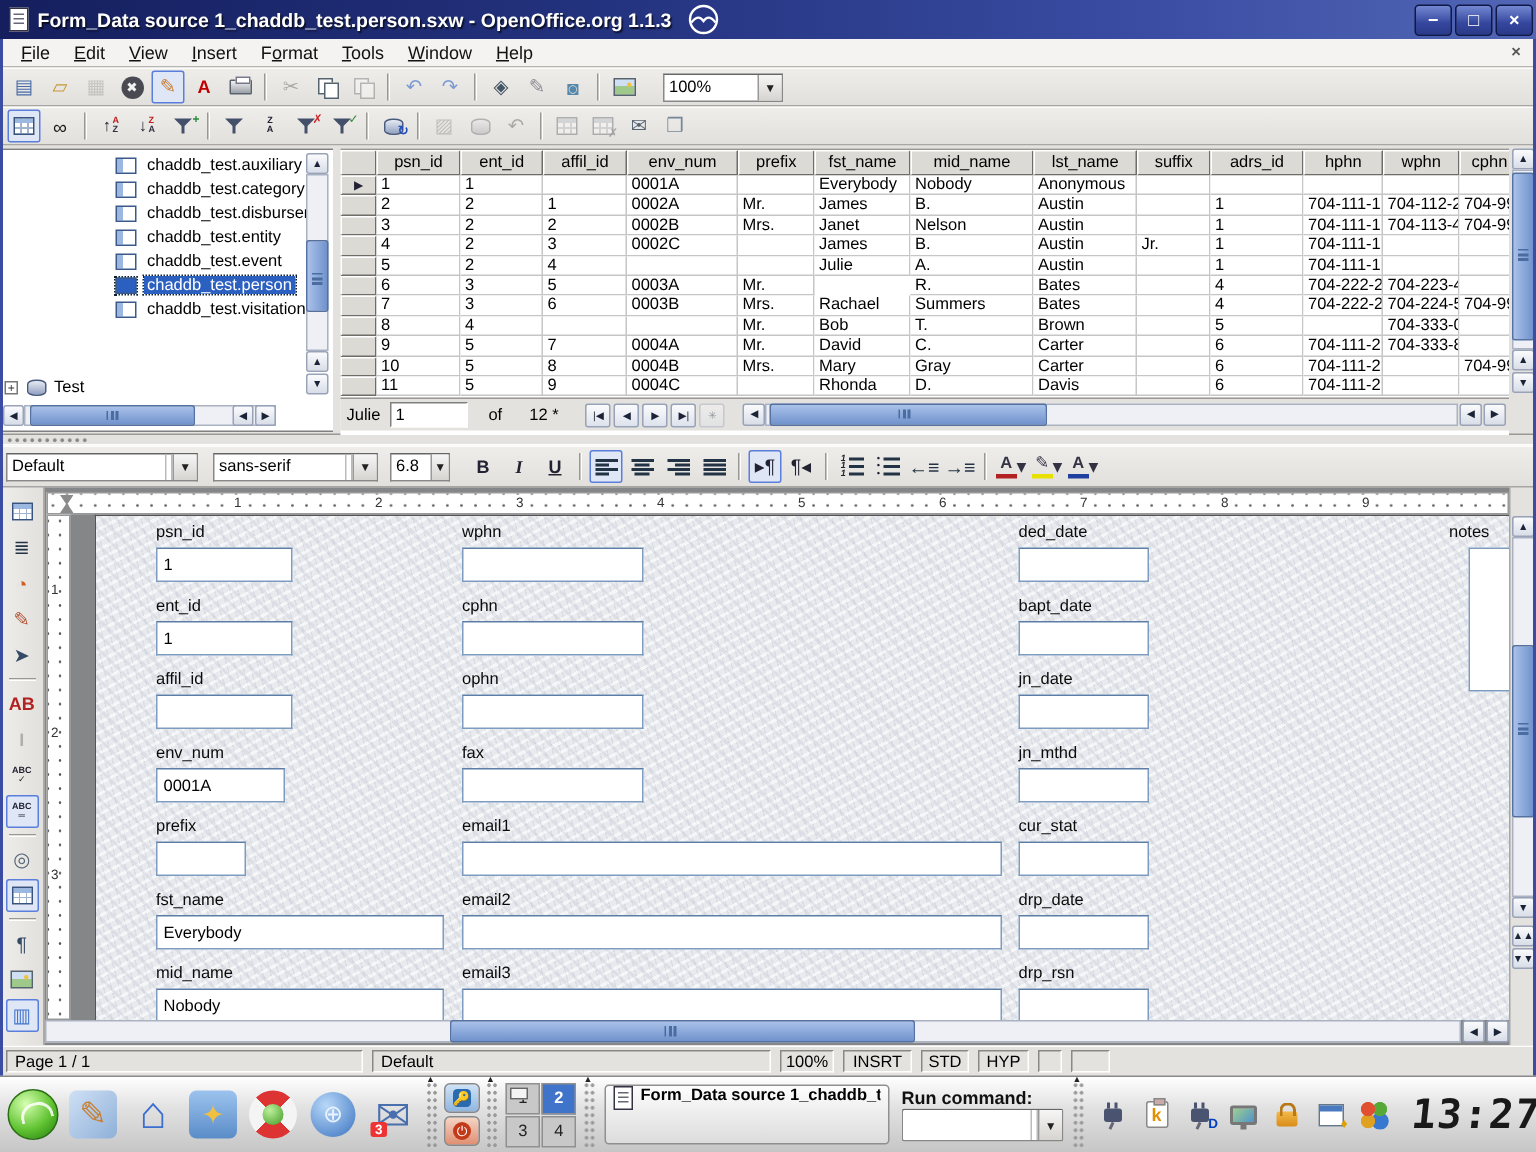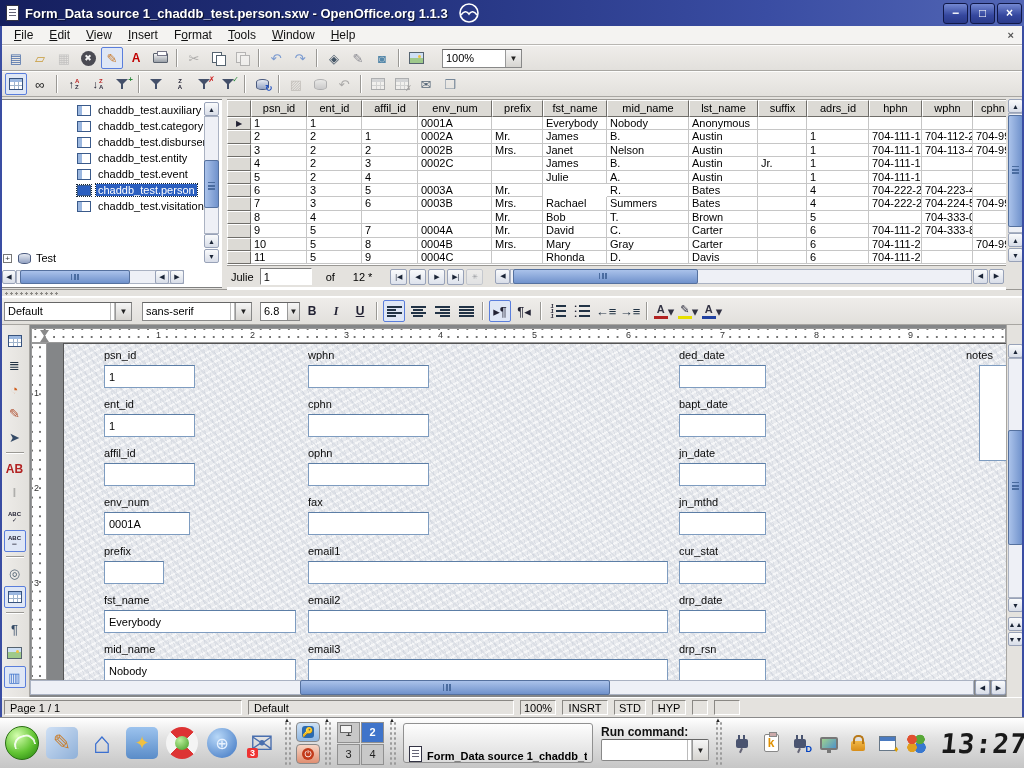--- a/index.html
+++ b/index.html
@@ -187,21 +187,21 @@
 .minibtn.power { background:linear-gradient(#f5d5c5,#e08f72); }
 .minibtn .sym { width:12px; height:12px; border-radius:3px; display:flex; align-items:center; justify-content:center; font-size:9px; color:#fff; }
 .minibtn.lock .sym { background:#2a6ab0; }
 .minibtn.power .sym { background:#c23a1a; border-radius:50%; }
 #pager { display:grid; grid-template-columns:23px 23px; grid-template-rows:21px 21px; gap:1px; margin:0 3px; flex:none; }
 .pcell { background:#c8c8c8; border:1px solid #909090; display:flex; align-items:center; justify-content:center;
   font-size:11px; color:#222; position:relative; }
 .pcell.active { background:#3f74ca; color:#fff; font-weight:bold; }
 .pcell .tinywin { position:absolute; left:2px; top:2px; width:12px; height:8px; background:#f4f4f4; border:1px solid #666; }
 #taskbtn { width:190px; height:40px; margin:0 4px; background:linear-gradient(#fdfdfd,#dcdcdc);
-  border:1px solid #909090; border-radius:3px; display:flex; align-items:flex-end; padding:0 5px; flex:none; overflow:hidden; }
+  border:1px solid #909090; border-radius:3px; display:flex; align-items:flex-start; padding:0 5px; flex:none; overflow:hidden; }
 #taskbtn .doc-icon { margin-right:5px; }
 #taskbtn span { font-weight:bold; font-size:11px; white-space:nowrap; overflow:hidden; }
 #runbox { display:flex; flex-direction:column; margin:0 4px; flex:none; width:108px; }
 #runbox .rlabel { font-weight:bold; font-size:12px; color:#111; line-height:14px; }
 #runbox .combo { height:22px; border-radius:2px; }
 .tray { display:flex; align-items:center; gap:7px; margin:0 6px; }
 .trayico { width:22px; height:22px; display:flex; align-items:center; justify-content:center; position:relative; }
 .plugico { width:12px; height:9px; background:#4a5470; border-radius:2px; position:relative; }
 .plugico::before { content:""; position:absolute; left:2px; top:-4px; width:2px; height:4px; background:#4a5470; box-shadow:5px 0 #4a5470; }
 .plugico::after { content:""; position:absolute; left:4px; bottom:-5px; width:2px; height:5px; background:#667; transform:rotate(25deg); }
@@ -688,21 +688,21 @@
     <span class="combo" style="width:128px">
       <input value="Default" style="">
       <span class="grip"></span>
         <span class="dd">▼</span>
     </span>
     <span class="combo" style="width:110px;margin-left:10px">
       <input value="sans-serif" style="">
       <span class="grip"></span>
         <span class="dd">▼</span>
     </span>
-    <span class="combo" style="width:40px;margin-left:8px;">
+    <span class="combo" style="width:40px;margin-left:8px;margin-right:10px">
       <input value="6.8" style="">
       <span class="dd" style="width:12px">▼</span>
     </span>
     <span id="tb3-icons" style="display:flex;align-items:center">
         <div class="tbtn">
           <span class="txt" style="color: rgb(34, 34, 51);">B</span>
         </div>
         <div class="tbtn">
           <span class="txt i" style="color: rgb(34, 34, 51);">I</span>
         </div>

